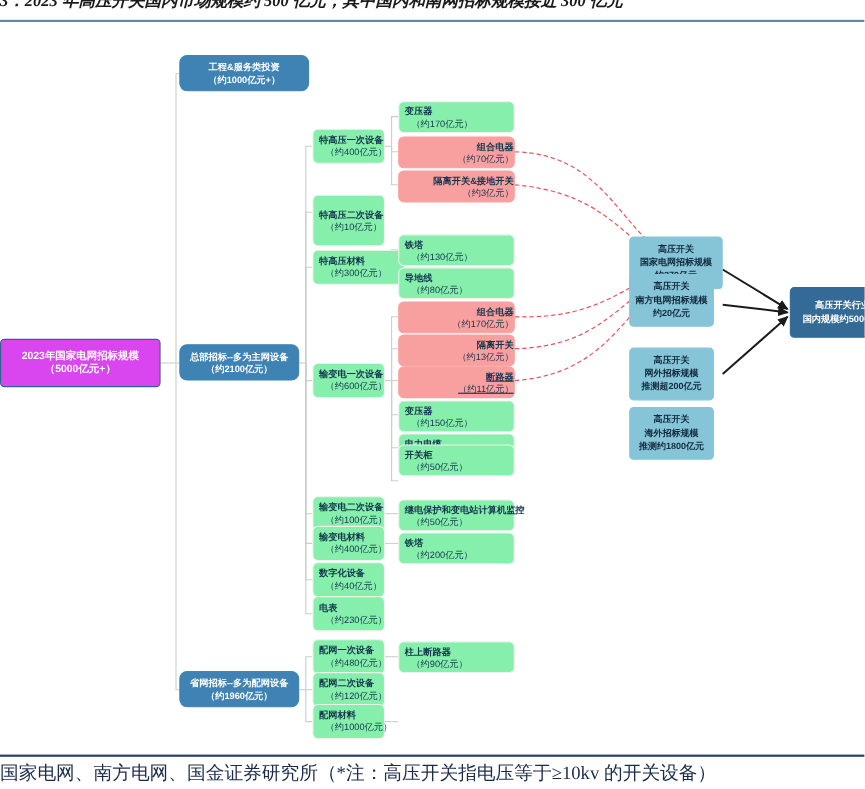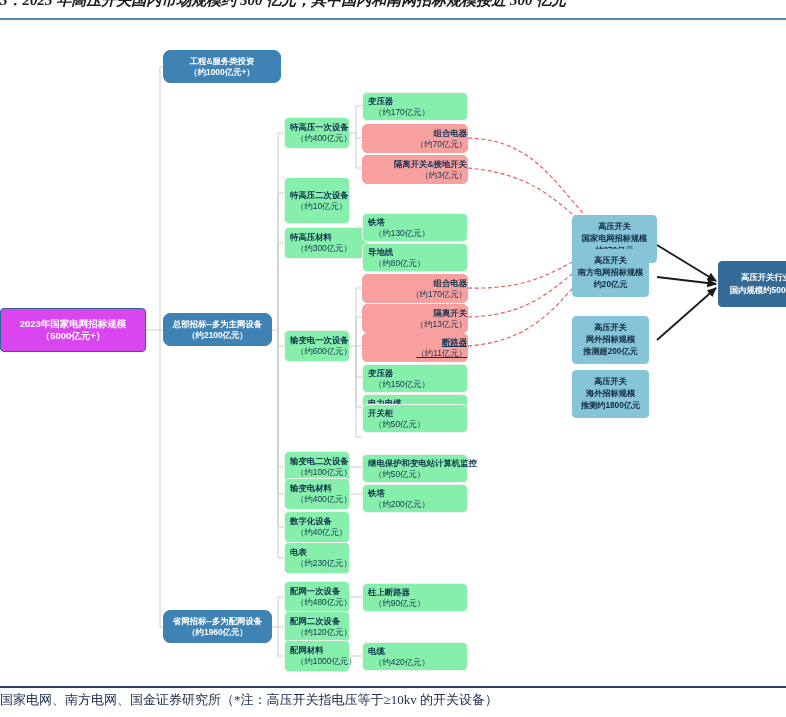--- a/index.html
+++ b/index.html
@@ -22,21 +22,21 @@
   .rule-top{
     position:absolute;left:0px;top:18px;width:786px;height:2px;background:#5b8aa8;
   }
   
   .rule-bot{
     position:absolute;left:0px;top:686px;width:786px;height:2px;background:#2b3f6b;
   }
   .footer{
     position:absolute;left:0px;top:691px;width:780px;height:20px;
     font-family:"Liberation Serif","DejaVu Serif",serif;
-    font-size:13px;color:#1b2a4a;white-space:nowrap;
+    font-size:17px;color:#1b2a4a;white-space:nowrap;
   }
 
   
   #links{position:absolute;left:0;top:0;width:786px;height:717px;pointer-events:none;}
 
   
   .node{
     position:absolute;box-sizing:border-box;
     display:flex;flex-direction:column;align-items:center;justify-content:center;
     text-align:center;line-height:1.28;
@@ -275,24 +275,20 @@
     <span class="l2">（约50亿元）</span>
   </div>
   <div class="node n-gray" style="left:362px;top:484px;width:106px;height:29px;">
     <span class="l1">铁塔</span>
     <span class="l2">（约200亿元）</span>
   </div>
   <div class="node n-gray" style="left:362px;top:583px;width:106px;height:29px;">
     <span class="l1">柱上断路器</span>
     <span class="l2">（约90亿元）</span>
   </div>
-  <div class="node n-gray" style="left:362px;top:642px;width:106px;height:29px;">
-    <span class="l1">电缆</span>
-    <span class="l2">（约420亿元）</span>
-  </div>
 
   <div class="node n-lblue" style="left:572px;top:215px;width:85px;height:48px;">
     <span class="l1">高压开关</span>
     <span class="l2">国家电网招标规模</span>
     <span class="l3">约270亿元</span>
   </div>
   <div class="node n-lblue" style="left:572px;top:249px;width:77px;height:48px;">
     <span class="l1">高压开关</span>
     <span class="l2">南方电网招标规模</span>
     <span class="l3">约20亿元</span>

